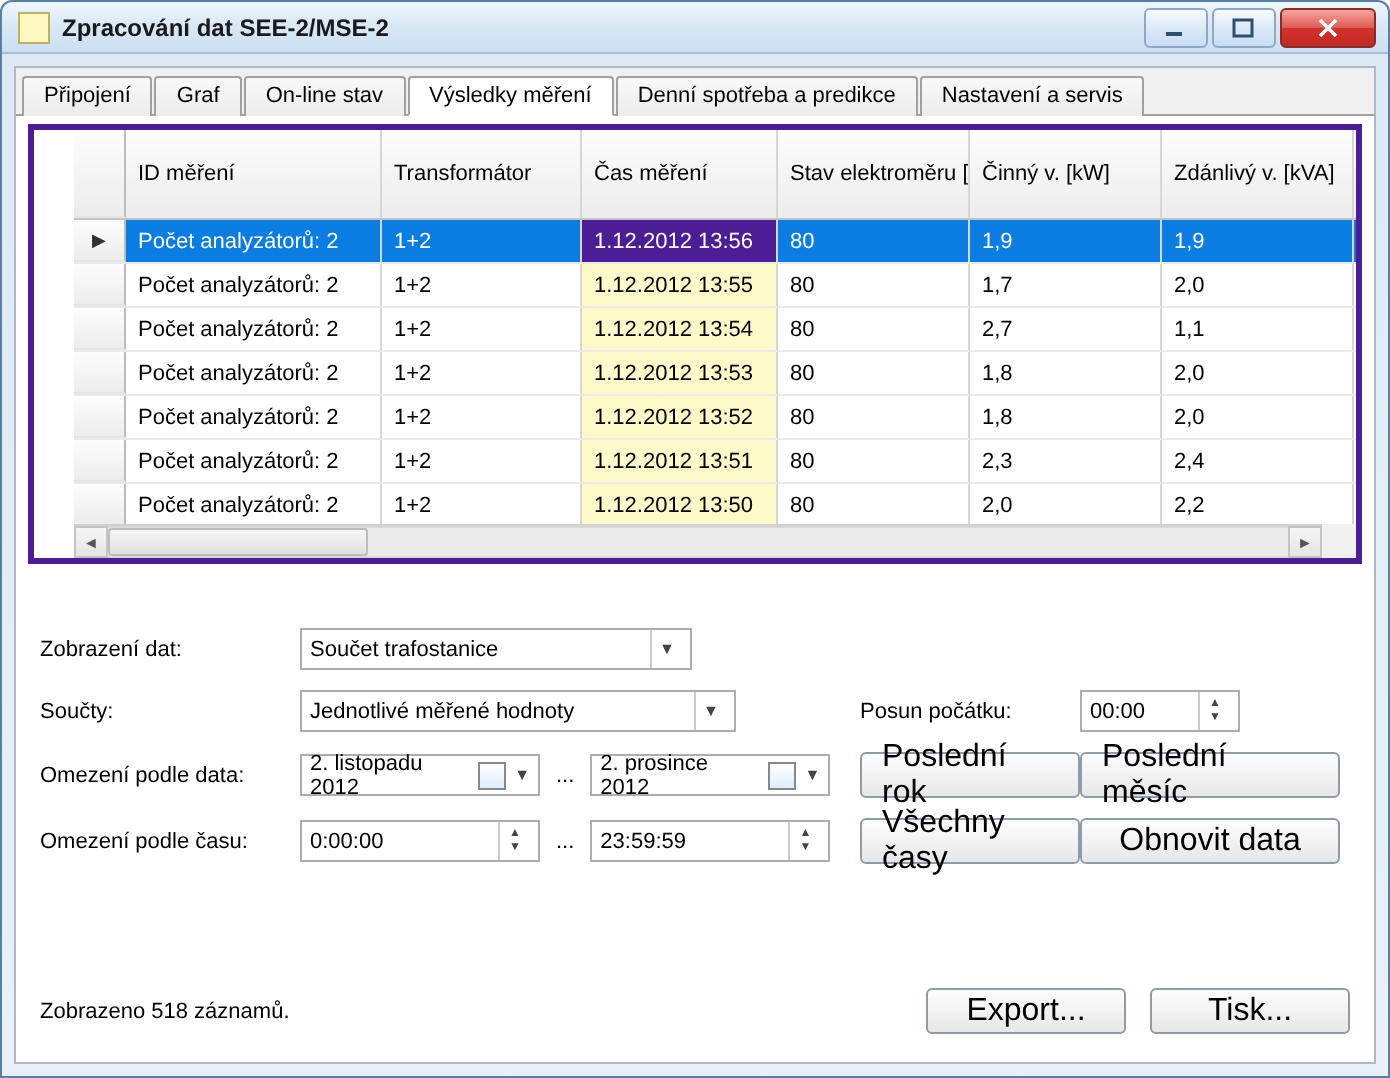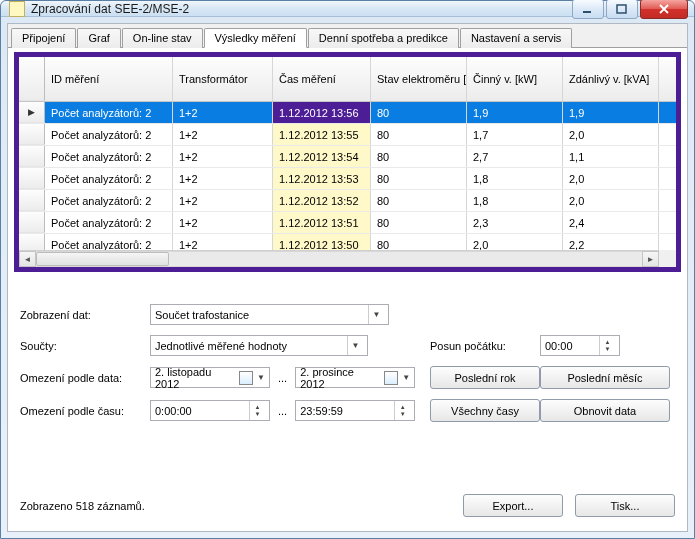--- a/index.html
+++ b/index.html
@@ -6,26 +6,27 @@
   html, body { width: 695px; height: 539px; font-family: "Segoe UI", Tahoma, sans-serif; font-size: 11px; overflow: hidden; }
   
   .window {
     width: 695px; height: 539px;
     background: linear-gradient(to bottom, #dce9f5 0%, #e8f1fa 100%);
     border: 1px solid #5a7fa5;
     border-radius: 6px 6px 0 0;
     display: flex; flex-direction: column;
   }
   .titlebar {
-    height: 16px;
+    height: 26px;
     background: linear-gradient(to bottom, #f0f6fc 0%, #d8e7f5 50%, #cbe0f3 100%);
     border-radius: 6px 6px 0 0;
     display: flex; align-items: center;
     padding: 0 6px 0 8px;
     border-bottom: 1px solid #a8bdd6;
+    font-weight: bold;
   }
   .titlebar .app-icon {
     width: 16px; height: 16px; margin-right: 6px;
     background: #fff8c0; border: 1px solid #c0b060;
   }
   .titlebar .title { color: #1a1a1a; font-size: 12px; flex: 1; }
   .winbtns { display: flex; gap: 0; }
   .winbtn {
     width: 32px; height: 20px;
     background: linear-gradient(to bottom, #f7fbff 0%, #dce9f7 50%, #c8ddf2 100%);
@@ -60,22 +61,22 @@
     cursor: default;
   }
   .tab.active {
     background: #fff; z-index: 2;
     border-bottom: 1px solid #fff;
   }
   
   .tabpage { flex: 1; background: #fff; display: flex; flex-direction: column; padding: 4px 6px 8px 6px; }
   
   .grid {
-    border: 5px solid #4c1d95; flex: 0 0 220px;
-    display: flex; flex-direction: column; overflow: hidden;
+    border: 3px solid #4c1d95; flex: 0 0 220px;
+    display: flex; flex-direction: column; overflow: hidden; padding-left: 20px;
   }
   .grid-head, .grid-row { display: flex; }
   .grid-head {
     background: linear-gradient(to bottom, #fdfdfd, #ececec);
     border-bottom: 1px solid #c5c5c5;
   }
   .gh, .gc {
     border-right: 1px solid #d6d6d6;
     padding: 4px 6px;
     overflow: hidden; white-space: nowrap;
@@ -119,21 +120,21 @@
   }
   .txtbox .spin { flex-direction: column; font-size:6px; line-height:7px; }
   .range-row { display:flex; gap:6px; align-items:center; }
   .dots { padding: 0 2px; }
   .btn {
     height: 23px; min-width: 100px;
     border: 1px solid #8f9aab;
     background: linear-gradient(to bottom, #fdfdfd, #e7e7e7);
     border-radius: 3px;
     display:flex; align-items:center; justify-content:center;
-    font-size: 11px;
+    font-size: 16px;
     padding: 0 10px;
   }
   
   .dateinput { display:flex; align-items:center; gap:4px; border:1px solid #abadb3; height:21px; padding:0 4px; background:#fff; width:120px;}
   .dateinput .cal { width:14px;height:14px; border:1px solid #888; background: linear-gradient(#fff,#dbeeff); }
   .dateinput .caret { font-size:8px; color:#444; }
   
   .footer { margin-top:auto; display:flex; align-items:center; padding: 10px 6px 6px 6px; }
   .footer-btns { margin-left:auto; display:flex; gap:12px; }
 </style>
@@ -268,21 +269,21 @@
                 <div class="thumb"></div>
               </div>
             <div class="harr">►</div>
           </div>
           <div class="vscroll-corner"></div>
         </div>
       </div>
 
       <div class="form">
         <label>Zobrazení dat:</label>
-        <div class="combo" style="width:239px">
+        <div class="combo" style="width:196px">
           <span>Součet trafostanice</span>
           <span class="caret">▼</span>
         </div>
         <div></div>
           <div></div>
 
         <label>Součty:</label>
         <div class="combo" style="width:218px">
           <span>Jednotlivé měřené hodnoty</span>
           <span class="caret">▼</span>

